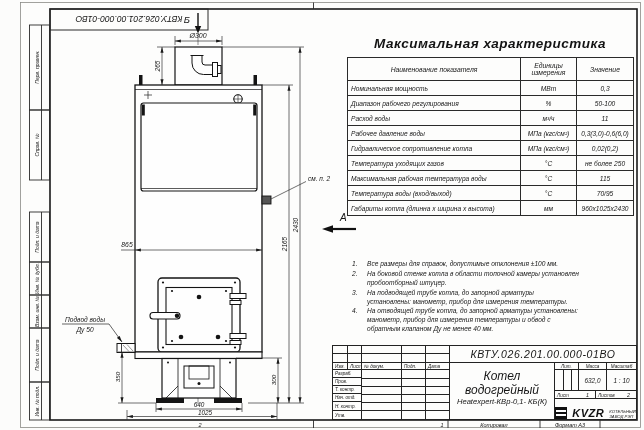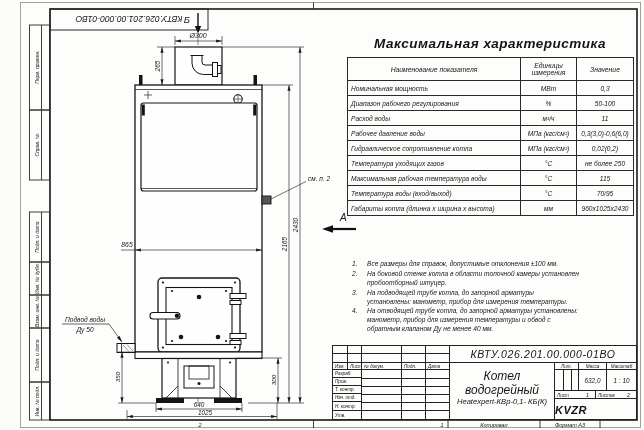--- a/index.html
+++ b/index.html
@@ -21,21 +21,21 @@
   .note-num{width:15px;font-style:italic;font-size:6.6px;flex:none;}
   .note-txt{width:212px;font-style:italic;font-size:6.6px;line-height:1.35;}
   
   .tb{position:absolute;left:332px;top:345px;width:305px;height:75px;}
   .tb .cell{position:absolute;border:1px solid #232323;box-sizing:border-box;font-style:italic;color:#161616;overflow:hidden;}
   .tb .lab{font-size:4.6px;display:flex;align-items:center;padding-left:2px;}
   .tb .ctr{display:flex;align-items:center;justify-content:center;text-align:center;}
   .docnum{font-size:10.5px;letter-spacing:.6px;}
   .prod1{font-size:12px;}
   .prod2{font-size:7.6px;}
-  .company{display:flex;align-items:flex-start;justify-content:center;gap:5px;font-style:normal;flex-direction:column;}
+  .company{display:flex;align-items:flex-end;justify-content:center;gap:5px;font-style:normal;}
   .logo-ic{width:12px;height:12px;background:#111;position:relative;flex:none;}
   .logo-ic:before{content:"";position:absolute;left:1px;right:1px;top:3px;height:1.5px;background:#fff;}
   .logo-ic:after{content:"";position:absolute;left:1px;right:1px;top:7px;height:1.5px;background:#fff;}
   .logo-tx{font-weight:bold;font-size:11px;letter-spacing:.5px;color:#111;}
   .co-names{font-size:4.2px;line-height:1.2;color:#222;text-align:left;}
 </style>
 </head>
 <body>
 
 <div class="page">

